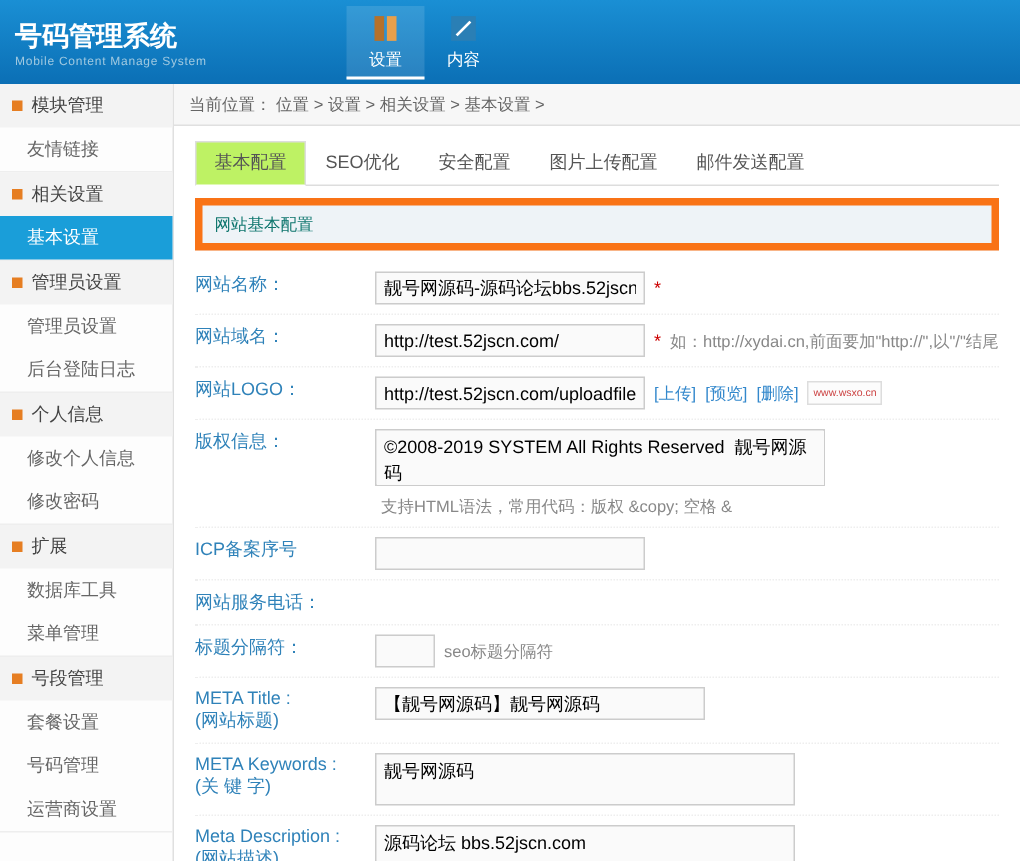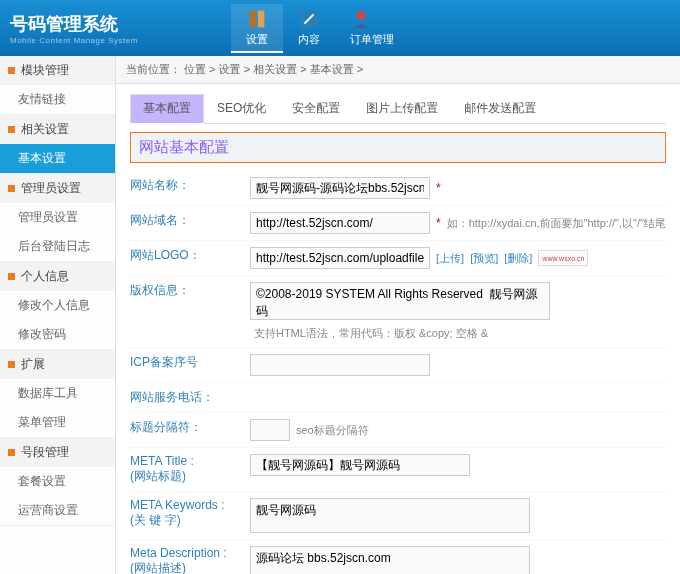--- a/index.html
+++ b/index.html
@@ -18,22 +18,22 @@
 .side-group { border-bottom: 1px solid #eee; }
 .side-group-head { background: #f3f3f3; padding: 6px 8px; font-size: 12px; color: #444; display: flex; align-items: center; cursor: pointer; }
 .sq { display:inline-block; width:7px; height:7px; background:#e67e22; margin-right:6px; }
 .side-item { padding: 6px 8px 6px 18px; color: #666; font-size: 12px; cursor: pointer; }
 .side-item.on { background: #1a9ed9; color: #fff; }
 .main { flex: 1; background: #fff; }
 .breadcrumb { background: #f7f7f7; border-bottom: 1px solid #e0e0e0; padding: 6px 10px; font-size: 11px; color: #666; }
 .content { padding: 10px 14px; }
 .tabs { display: flex; border-bottom: 1px solid #ddd; margin-bottom: 8px; }
 .tab { padding: 5px 12px; font-size: 12px; color: #555; cursor: pointer; border: 1px solid transparent; }
-.tab.active { border: 1px solid #ddd; border-bottom: 1px solid #fff; margin-bottom: -1px; background: #c4b5fd; }
-.panel-title { background: #eef3f7; border: 1px solid #f97316; padding: 5px 8px; font-size: 15px; color: #8b5cf6; margin-bottom: 8px; }
+.tab.active { border: 1px solid #ddd; border-bottom: 1px solid #fff; margin-bottom: -1px; background: #bef264; }
+.panel-title { background: #eef3f7; border: 5px solid #f97316; padding: 5px 8px; font-size: 11px; color: #0f766e; margin-bottom: 8px; }
 .row { display: flex; align-items: flex-start; padding: 6px 0; border-bottom: 1px dotted #eee; font-size: 12px; }
 .row-label { width: 120px; color: #2f82b9; flex-shrink: 0; }
 .row-value { flex: 1; display: flex; align-items: center; flex-wrap: wrap; gap: 6px; }
 input[type=text] { border: 1px solid #ccc; padding: 3px 5px; font-size: 12px; width: 180px; background: #fafafa; }
 input.small { width: 40px; }
 textarea { border: 1px solid #ccc; width: 300px; height: 38px; padding: 3px 5px; font-size: 12px; background: #fafafa; font-family: inherit; resize: none; }
 .hint { color: #888; font-size: 11px; }
 .req { color: #c00; }
 .link { color: #3388cc; cursor: pointer; font-size: 11px; }
 .small-img { width: 50px; height: 16px; border: 1px solid #ddd; background: #fcfcfc; display:inline-flex; align-items:center; justify-content:center; font-size:7px; color:#c44; }
@@ -54,27 +54,20 @@
         </svg>
       <span class="nav-label">设置</span>
     </div>
     <div class="nav-item">
       <svg class="nav-icon" viewBox="0 0 24 24">
           <rect x="3" y="3" width="18" height="18" fill="#2a7fb5"></rect>
           <path d="M7 17 L17 7" stroke="#fff" stroke-width="2"></path>
         </svg>
       <span class="nav-label">内容</span>
     </div>
-    <div class="nav-item">
-      <svg class="nav-icon" viewBox="0 0 24 24">
-          <circle cx="12" cy="8" r="5" fill="#c94a4a"></circle>
-          <path d="M4 22 Q12 14 20 22" fill="#3a5fa0"></path>
-        </svg>
-      <span class="nav-label">订单管理</span>
-    </div>
   </div>
 </div>
 
 <div class="container">
   <div class="sidebar" id="sidebar">
       <div class="side-group">
         <div class="side-group-head"><span class="sq"></span>模块管理</div>
         <div class="side-item">友情链接</div>
       </div>
       <div class="side-group">
@@ -92,20 +85,21 @@
         <div class="side-item">修改密码</div>
       </div>
       <div class="side-group">
         <div class="side-group-head"><span class="sq"></span>扩展</div>
         <div class="side-item">数据库工具</div>
         <div class="side-item">菜单管理</div>
       </div>
       <div class="side-group">
         <div class="side-group-head"><span class="sq"></span>号段管理</div>
         <div class="side-item">套餐设置</div>
+        <div class="side-item">号码管理</div>
         <div class="side-item">运营商设置</div>
       </div>
     </div>
   <div class="main">
     <div class="breadcrumb">当前位置：    位置 &gt; 设置 &gt; 相关设置 &gt; 基本设置 &gt;</div>
     <div class="content">
       <div class="tabs" id="tabs">
           <div class="tab active">基本配置</div>
           <div class="tab">SEO优化</div>
           <div class="tab">安全配置</div>

